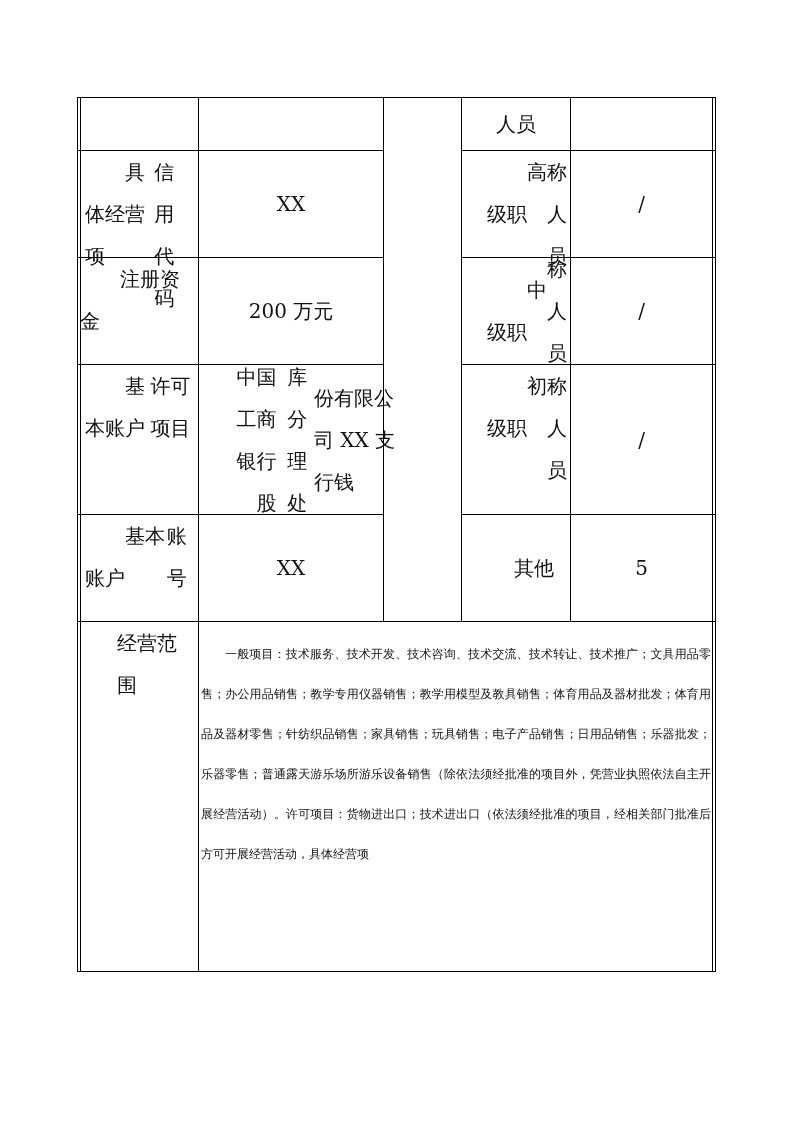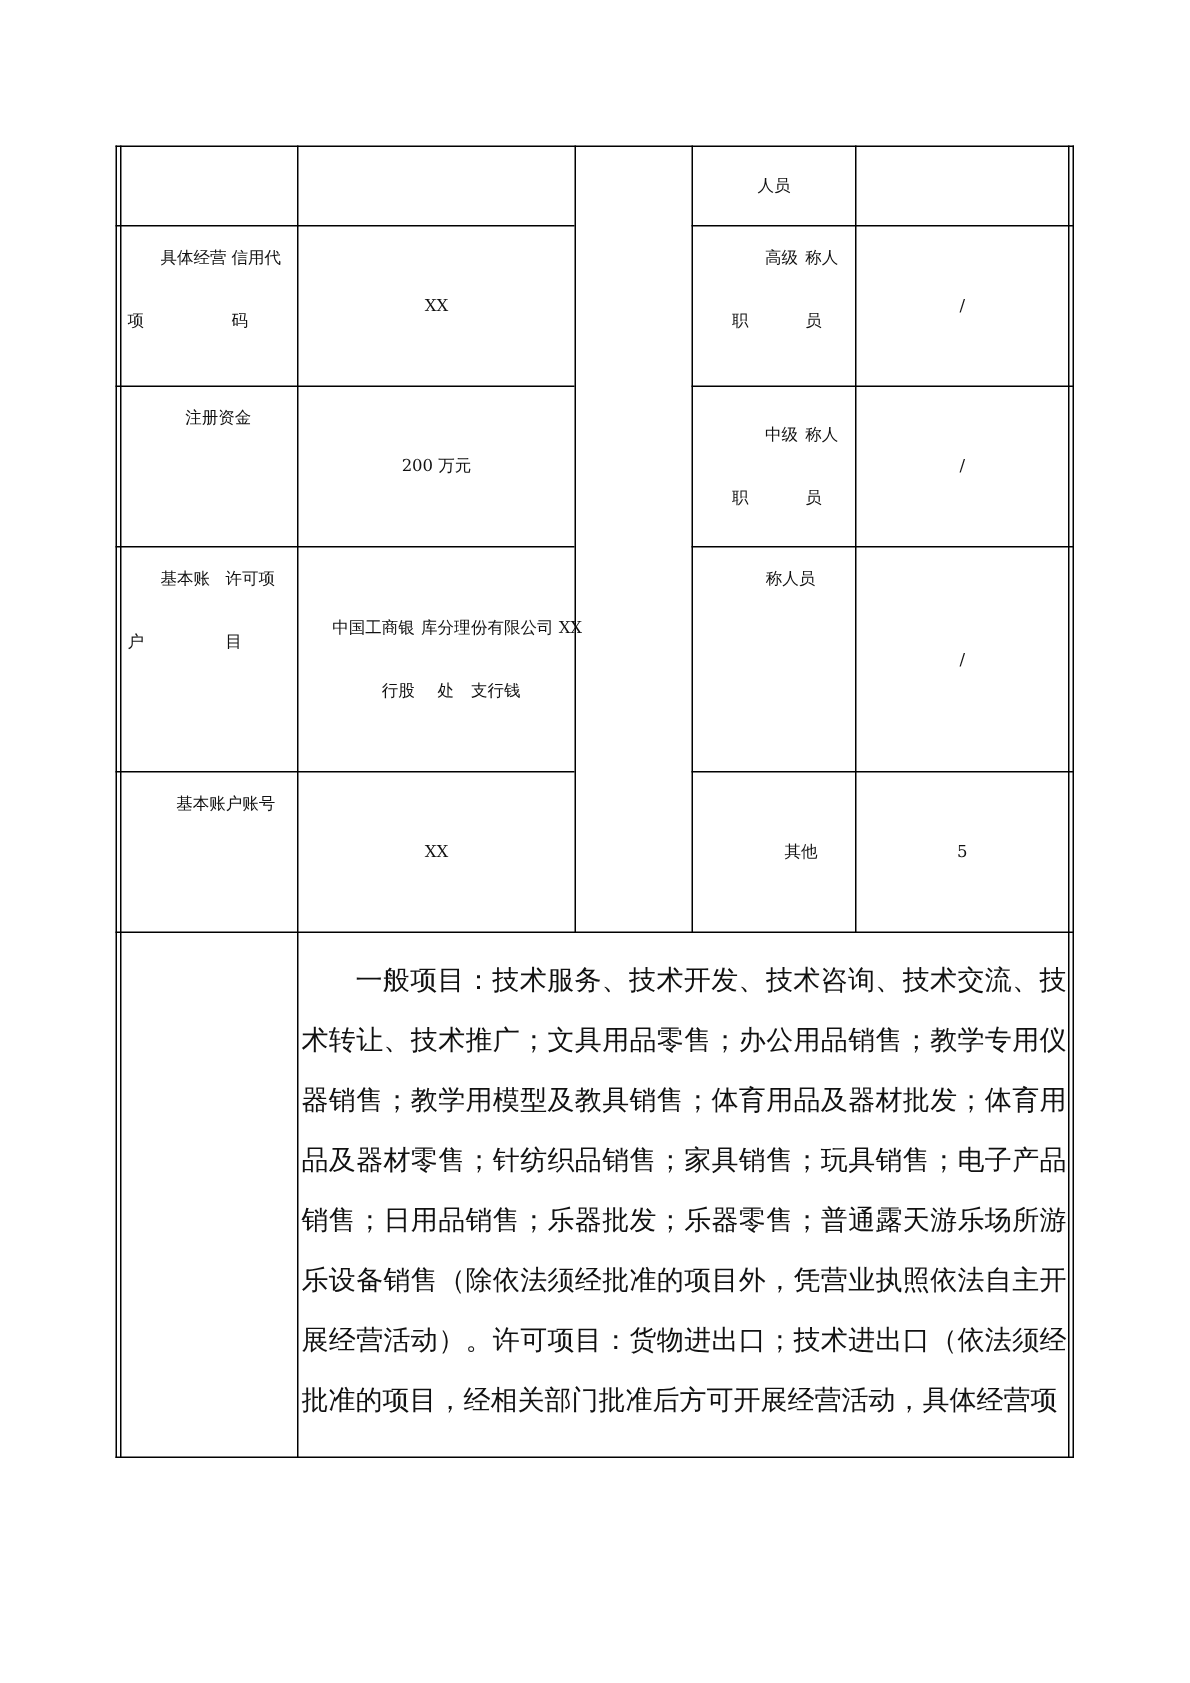--- a/index.html
+++ b/index.html
@@ -1,27 +1,27 @@
 <!DOCTYPE html>
 <html><head>
 <meta charset="utf-8">
 <style>
   html, body { margin:0; padding:0; background:#ffffff; }
   body { width:793px; height:1122px; position:relative; overflow:hidden;
          font-family:"DejaVu Serif","Liberation Serif",serif; color:#111; }
   .page { position:absolute; left:0; top:0; width:793px; height:1122px; }
-  .cell { position:absolute; box-sizing:border-box; font-size:11px; line-height:42px; }
+  .cell { position:absolute; box-sizing:border-box; font-size:20px; line-height:42px; }
   .hline { position:absolute; height:1px; background:#000; }
   .vline { position:absolute; width:1px; background:#000; }
   .dv { position:absolute; width:4px; border-left:1px solid #000; border-right:1px solid #000; box-sizing:border-box; }
   .lbl { text-align:left; padding:0 4px; }
   .center { display:flex; align-items:center; justify-content:center; text-align:center; }
   .vcenter { display:flex; flex-direction:row; justify-content:center; }
   .indent { text-indent:2em; }
-  .scope { font-size:18px; line-height:40px; text-align:justify; padding:0 2px; }
+  .scope { font-size:12px; line-height:40px; text-align:justify; padding:0 2px; }
 </style>
 </head>
 <body>
 
 <div class="page">
 
   <div class="dv" style="left:77px; top:97px; height:875px;"></div>
   <div class="dv" style="left:712px; top:97px; height:875px;"></div>
 
   <div class="hline" style="left:77px; top:97px; width:639px;"></div>
@@ -77,35 +77,39 @@
   <div class="cell vcenter lbl" style="left:81px; top:365px; width:117px; height:149px;">
     <div class="indent">基本账户</div>
     <div>许可项目</div>
   </div>
   <div class="cell vcenter" style="left:216px; top:365px; width:184px; height:149px; text-align:center; padding:0 2px;align-items:center;">
     <div style="text-align:right; padding-right:4px;">中国工商银行股</div>
     <div>库分理处</div>
     <div style="text-align:left;">份有限公司 XX 支行钱</div>
   </div>
   <div class="cell vcenter lbl" style="left:462px; top:365px; width:108px; height:149px; padding-left:26px;">
+    <div class="indent">初级职</div>
     <div>称人员</div>
   </div>
   <div class="cell center" style="left:571px; top:365px; width:141px; height:149px;">
     <span>/</span>
   </div>
 
   <div class="cell vcenter lbl" style="left:81px; top:515px; width:117px; height:106px;">
     <div class="indent">基本账户</div>
     <div>账号</div>
   </div>
   <div class="cell center" style="left:199px; top:515px; width:184px; height:106px;">
     <span>XX</span>
   </div>
   <div class="cell center" style="left:462px; top:515px; width:108px; height:106px; padding-left:36px;">
     <span>其他</span>
   </div>
   <div class="cell center" style="left:571px; top:515px; width:141px; height:106px;">
     <span>5</span>
   </div>
 
+  <div class="cell vcenter lbl" style="left:81px; top:622px; width:117px; height:349px; padding-left:36px;">
+    <div>经营范围</div>
+  </div>
   <div class="cell scope indent" style="left:199px; top:634px; width:514px; height:336px; overflow:hidden;">一般项目：技术服务、技术开发、技术咨询、技术交流、技术转让、技术推广；文具用品零售；办公用品销售；教学专用仪器销售；教学用模型及教具销售；体育用品及器材批发；体育用品及器材零售；针纺织品销售；家具销售；玩具销售；电子产品销售；日用品销售；乐器批发；乐器零售；普通露天游乐场所游乐设备销售（除依法须经批准的项目外，凭营业执照依法自主开展经营活动）。许可项目：货物进出口；技术进出口（依法须经批准的项目，经相关部门批准后方可开展经营活动，具体经营项</div>
 
 </div>
 
 </body></html>

